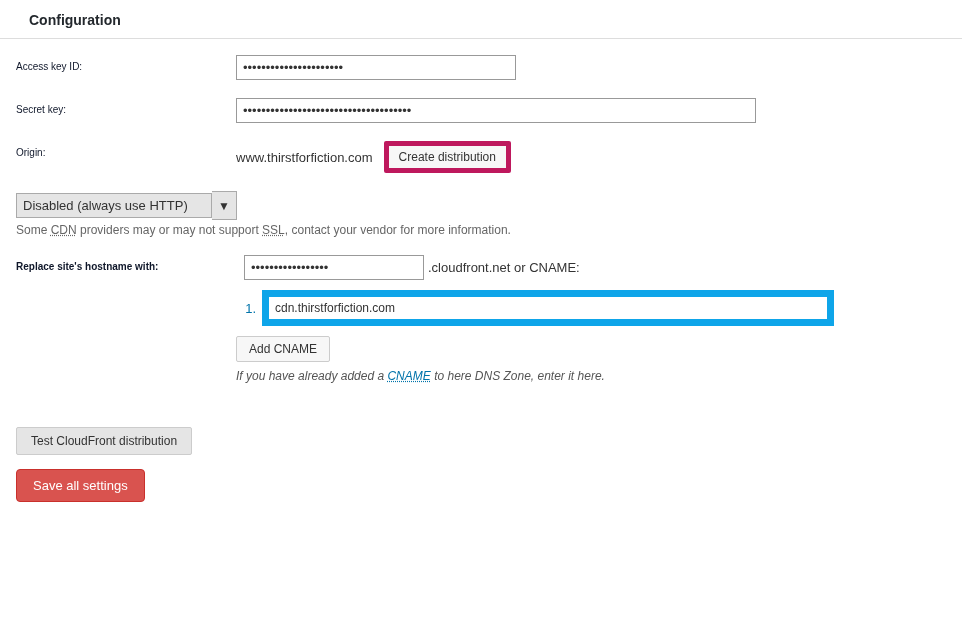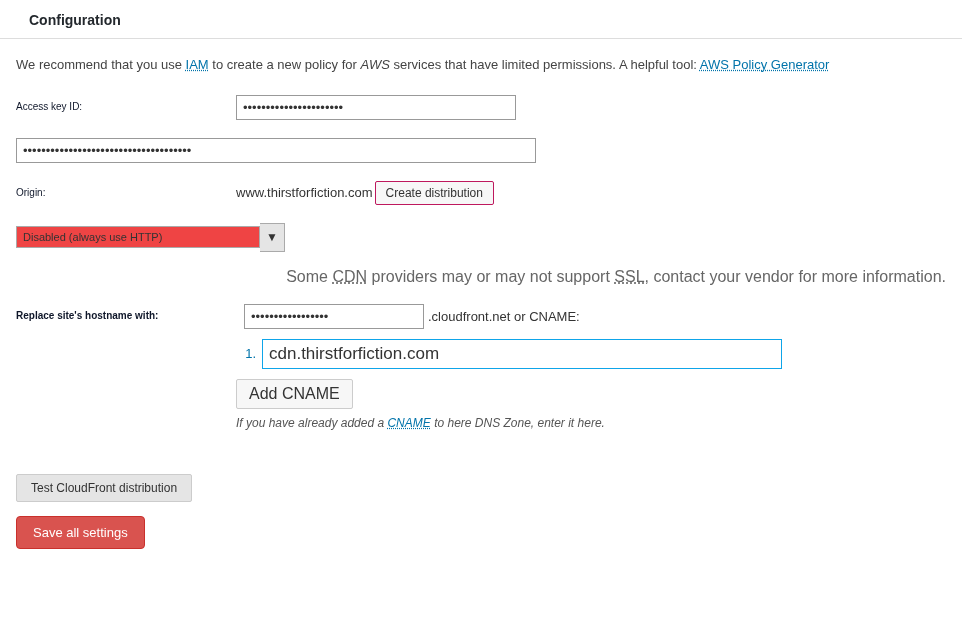--- a/index.html
+++ b/index.html
@@ -69,68 +69,67 @@
     }
     .access-key-input {
       width: 280px;
     }
     .secret-key-input {
       width: 520px;
     }
     .origin-row {
       display: flex;
       align-items: center;
-      gap: 2px;
+      gap: 11px;
     }
     .origin-text {
       font-size: 13px;
       color: #333;
     }
     .create-dist-btn {
       background: #f7f7f7;
-      border: 1px solid #be185d;
+      border: 5px solid #be185d;
       padding: 4px 10px;
       font-size: 12px;
       color: #333;
       cursor: pointer;
       border-radius: 2px;
       text-align: center;
     }
     .ssl-select-wrapper {
       display: flex;
       align-items: center;
     }
     .ssl-select {
       border: 1px solid #aaa;
       padding: 4px 6px;
-      font-size: 11px;
-      background: #ef4444;
+      font-size: 13px;
+      background: #e5e5e5;
       color: #333;
       appearance: none;
       -webkit-appearance: none;
-      width: 244px;
+      width: 196px;
       cursor: pointer;
       outline: none;
     }
     .select-arrow {
       border: 1px solid #aaa;
       border-left: none;
       background: #e5e5e5;
       padding: 4px 6px;
       font-size: 12px;
       cursor: pointer;
       height: 29px;
       display: flex;
       align-items: center;
     }
     .ssl-note {
-      font-size: 16px;
+      font-size: 12px;
       color: #666;
-      margin-top: 16px;
-      text-align: right;
+      margin-top: 3px;
     }
     .ssl-note .underline-dotted {
       text-decoration: underline;
       text-decoration-style: dotted;
       color: #666;
     }
     .hostname-field-row {
       display: flex;
       align-items: center;
       gap: 4px;
@@ -158,32 +157,32 @@
       gap: 6px;
       margin-bottom: 6px;
     }
     .cname-number {
       color: #0073aa;
       font-size: 13px;
       min-width: 20px;
       text-align: right;
     }
     .cname-input {
-      border: 1px solid #0ea5e9;
-      padding: 4px 6px;
-      font-size: 17px;
-      width: 520px;
+      border: 7px solid #0ea5e9;
+      padding: 4px 6px;
+      font-size: 12px;
+      width: 572px;
       background: #fff;
       color: #333;
     }
     .add-cname-btn {
       background: #f7f7f7;
       border: 1px solid #ccc;
       padding: 5px 12px;
-      font-size: 16px;
+      font-size: 12px;
       color: #333;
       cursor: pointer;
       border-radius: 2px;
       margin-bottom: 6px;
     }
     .cname-note {
       font-size: 12px;
       color: #555;
       font-style: italic;
     }
@@ -219,32 +218,30 @@
 </head>
 <body>
 
 <div class="page-wrapper">
   <div class="section-header">
     <span>Configuration</span>
   </div>
 
   <div class="content-area">
 
-    <p class="recommendation-text">
-      <span>We recommend that you use </span><a href="#">IAM</a><span> to create a new policy for </span><em>AWS</em><span> services that have limited permissions. A helpful tool: </span><a href="#">AWS Policy Generator</a>
-    </p>
 
     <div class="form-row">
       <div class="form-label">Access key ID:</div>
       <div class="form-field">
         <input type="password" class="access-key-input" value="●●●●●●●●●●●●●●●●●●●●●●" style="">
       </div>
     </div>
 
     <div class="form-row">
+      <div class="form-label">Secret key:</div>
       <div class="form-field">
         <input type="password" class="secret-key-input" value="●●●●●●●●●●●●●●●●●●●●●●●●●●●●●●●●●●●●●" style="">
       </div>
     </div>
 
     <div class="form-row">
       <div class="form-label">Origin:</div>
       <div class="form-field">
         <div class="origin-row">
           <span class="origin-text">www.thirstforfiction.com</span>

